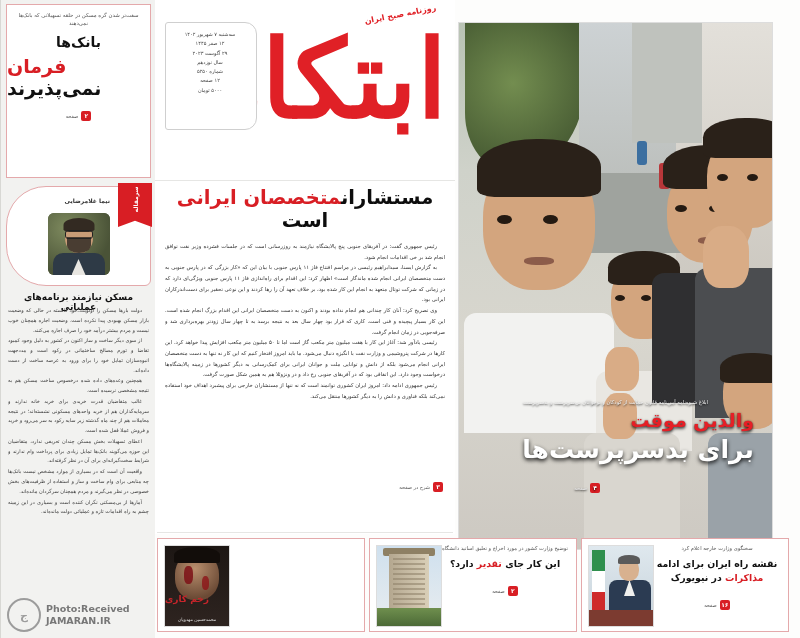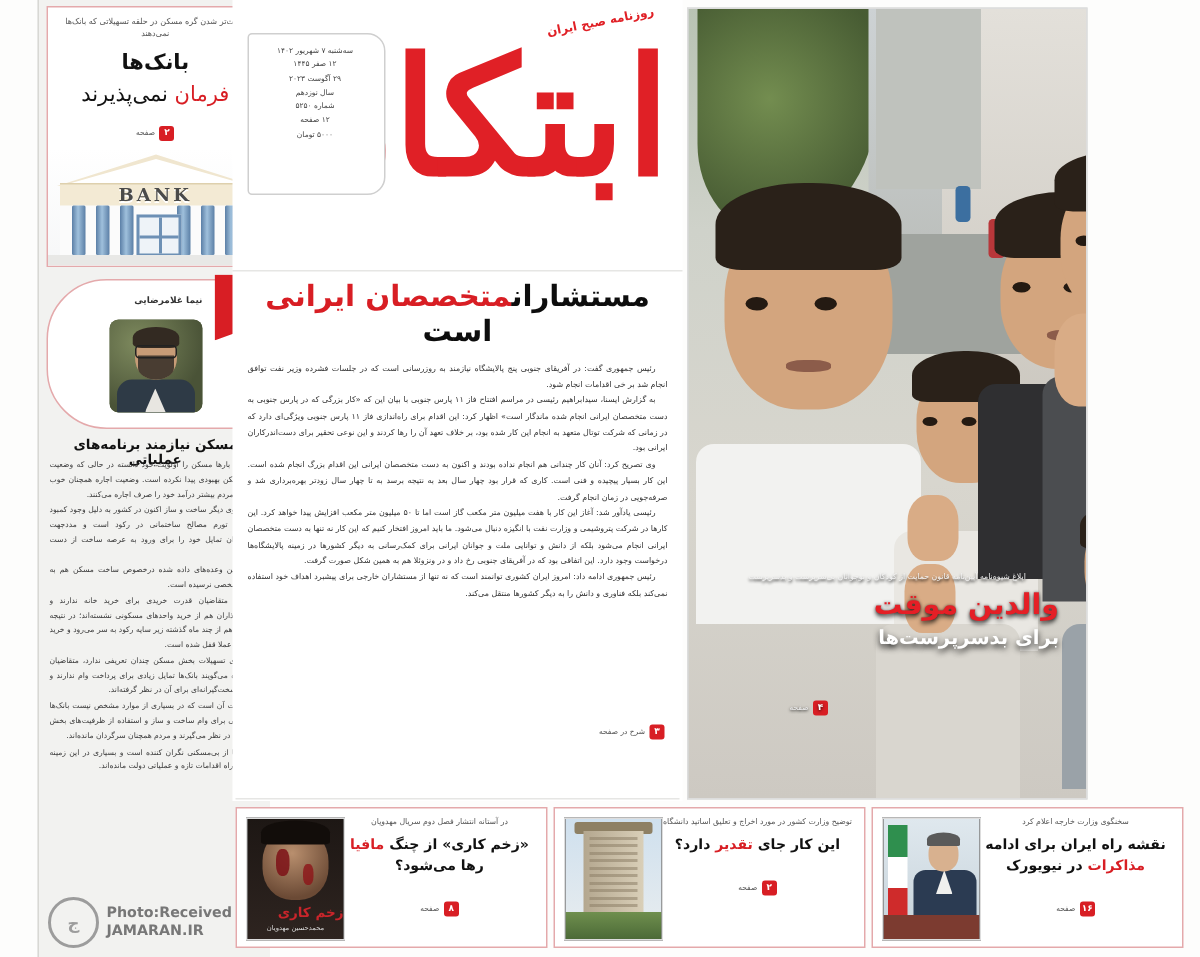--- a/index.html
+++ b/index.html
@@ -20,36 +20,36 @@
     font-size:5px;color:#555;
   }
   .pagebadge .dot{
     width:10px;height:10px;border-radius:2px;background:#d81e24;color:#fff;
     font-size:6px;line-height:10px;text-align:center;font-weight:bold;
   }
 
   
   .sidebar{
     position:absolute;left:0;top:0;width:155px;height:638px;
-    background:#f2f2f0;border-left:1px solid #d8d8d4;box-sizing:border-box;margin-left:25px;
+    background:#f2f2f0;border-left:1px solid #d8d8d4;box-sizing:border-box;
   }
   .side-top{
     position:absolute;left:5px;top:4px;width:145px;height:174px;
     border:1px solid #e4a9ab;background:#ffffff;box-sizing:border-box;
     overflow:hidden;
   }
   .side-top .kick{
     margin:6px 7px 0;font-size:5.4px;line-height:1.55;color:#555;text-align:center;
   }
   .side-top .h1{
     margin:6px 0 0;font-size:14px;font-weight:bold;text-align:center;color:#111;
     letter-spacing:-0.2px;
   }
   .side-top .h2{
-    margin:5px 0 0;font-size:14px;font-weight:normal;text-align:center;color:#111;
+    margin:5px 0 0;font-size:19px;font-weight:bold;text-align:left;color:#111;
   }
   .side-top .h2 .red{color:#d81e24;}
   .side-top .badgewrap{margin:4px 0 0;text-align:center;}
 
   
   .bank{position:absolute;left:0;bottom:0;width:100%;height:78px;background:#ffffff;}
   .bank .sky{position:absolute;inset:0;background:linear-gradient(#ffffff,#f6f7f8);}
   .bank .roof{
     position:absolute;left:50%;transform:translateX(-50%);top:4px;
     width:0;height:0;border-left:66px solid transparent;border-right:66px solid transparent;
@@ -173,21 +173,21 @@
   }
   .main .body{
     margin:9px 10px 0;font-size:5.3px;line-height:2.02;color:#333;text-align:justify;
     height:232px;overflow:hidden;
   }
   .main .body p{margin:0;text-indent:8px;}
   .main .more{margin:1px 12px 0;text-align:right;}
 
   
   .photo{
-    position:absolute;left:458px;top:5px;width:267px;height:528px;
+    position:absolute;left:458px;top:22px;width:315px;height:528px;
     border:1px solid #ddd;box-sizing:border-box;overflow:hidden;background:#cfd3d0;
   }
   .ph-bg{position:absolute;inset:0;
     background:linear-gradient(180deg,#b9c3b4 0%,#cfd2ca 28%,#d8d6ce 60%,#cdc9c2 100%);}
   .ph-tree{position:absolute;left:6px;top:0;width:120px;height:150px;
     background:radial-gradient(circle at 40% 40%,#6f8a4a,#41562c 72%);border-radius:0 0 60% 40%;opacity:.95;}
   .ph-street{position:absolute;left:120px;top:0;width:140px;height:190px;
     background:linear-gradient(180deg,#cdd2d4,#b9bcb8);}
   .ph-bld{position:absolute;right:0;top:0;width:96px;height:300px;
     background:linear-gradient(180deg,#e3e0da,#c9c5bd);}
@@ -207,21 +207,21 @@
   .ph-cap{
     position:absolute;left:0;right:0;top:372px;height:14px;
     font-size:5.2px;color:#f3f3f3;text-align:center;line-height:14px;
     text-shadow:0 1px 2px rgba(0,0,0,.95);direction:rtl;
   }
   .ph-h1{
     position:absolute;right:18px;top:386px;font-size:19px;font-weight:bold;color:#e51f26;
     text-shadow:0 2px 3px rgba(0,0,0,.65),0 0 2px rgba(0,0,0,.5);direction:rtl;
   }
   .ph-h2{
-    position:absolute;right:18px;top:412px;font-size:13px;font-weight:bold;color:#ffffff;
+    position:absolute;right:18px;top:412px;font-size:25px;font-weight:bold;color:#ffffff;
     text-shadow:0 2px 4px rgba(0,0,0,.9);direction:rtl;
   }
   .ph-badge{position:absolute;right:172px;top:452px;}
   .ph-badge .pagebadge{color:#eee;text-shadow:0 1px 2px rgba(0,0,0,.9);}
 
   
   .bottom{position:absolute;left:155px;top:536px;width:645px;height:100px;}
   .bcard{
     position:absolute;top:2px;height:94px;border:1px solid #e4a9ab;background:#fff;
     box-sizing:border-box;overflow:hidden;
@@ -235,21 +235,21 @@
   .bc-h{margin-top:5px;font-size:9.4px;font-weight:bold;color:#111;line-height:1.45;}
   .bc-badge{margin-top:7px;}
 
   
   .poster{position:absolute;inset:0;background:linear-gradient(180deg,#1d1714,#2e2420);}
   .poster .face{position:absolute;left:50%;transform:translateX(-50%);top:6px;width:44px;height:48px;
     background:radial-gradient(circle at 45% 35%,#b98f6e,#6b4a35 75%);border-radius:46% 46% 44% 44%;}
   .poster .hair{position:absolute;left:50%;transform:translateX(-50%);top:1px;width:46px;height:16px;background:#120d0a;border-radius:50% 50% 10% 10%;}
   .poster .blood{position:absolute;left:30%;top:20px;width:9px;height:18px;background:#7d1116;border-radius:40%;opacity:.85;}
   .poster .blood2{position:absolute;left:58%;top:30px;width:7px;height:14px;background:#8d1418;border-radius:40%;opacity:.8;}
-  .poster .ttl{position:absolute;left:0;right:0;bottom:12px;text-align:right;color:#c8252b;font-size:9px;font-weight:bold;direction:rtl;}
+  .poster .ttl{position:absolute;left:0;right:0;bottom:22px;text-align:left;color:#c8252b;font-size:9px;font-weight:bold;direction:rtl;}
   .poster .sub{position:absolute;left:0;right:0;bottom:4px;text-align:center;color:#ddd;font-size:4.5px;direction:rtl;}
 
   
   .tower{position:absolute;inset:0;background:linear-gradient(180deg,#cfe0ee,#e9edef);}
   .tower .bld{position:absolute;left:12px;top:8px;width:40px;height:56px;background:linear-gradient(90deg,#b4a78f,#d9cfb8);}
   .tower .bld:before{content:"";position:absolute;inset:4px;background:repeating-linear-gradient(180deg,#8d7f67 0 2px,transparent 2px 5px);opacity:.55;}
   .tower .cap{position:absolute;left:6px;top:2px;width:52px;height:8px;background:#8e8064;border-radius:2px;}
   .tower .green{position:absolute;left:0;right:0;bottom:0;height:18px;background:linear-gradient(180deg,#6f8f4e,#4c6a37);}
 
   
@@ -276,35 +276,20 @@
       <div class="kick rtl">سفت‌تر شدن گره مسکن در حلقه تسهیلاتی که بانک‌ها نمی‌دهند</div>
       <div class="h1 rtl">بانک‌ها</div>
       <div class="h2 rtl"><span class="red">فرمان</span> <span>نمی‌پذیرند</span></div>
       <div class="badgewrap">
         <span class="pagebadge">
           <span class="dot">۲</span>
           <span>صفحه</span>
         </span>
       </div>
 
-      <div class="bank">
-        <div class="sky"></div>
-        <div class="roof"></div>
-        <div class="roof2"></div>
-        <div class="entab">BANK</div>
-        <div class="base"></div>
-        <div class="col" style="left:16px;"></div>
-        <div class="col" style="left:32px;"></div>
-        <div class="col" style="left:48px;"></div>
-        <div class="col" style="right:16px;"></div>
-        <div class="col" style="right:32px;"></div>
-        <div class="col" style="right:48px;"></div>
-        <div class="win" style="left:59px;"></div>
-        <div class="floor"></div>
-      </div>
     </div>
 
     <div class="side-ed">
       <div class="ed-flag">
           <span>سرمقاله</span>
         </div>
       <div class="ed-author rtl">نیما غلامرضایی</div>
       <div class="ed-photo">
         <div class="bg"></div>
           <div class="body"></div>
@@ -443,34 +428,20 @@
       <div class="bc-img">
         <div class="poster">
           <div class="face"></div>
             <div class="hair"></div>
           <div class="blood"></div>
             <div class="blood2"></div>
           <div class="ttl rtl">زخم کاری</div>
           <div class="sub rtl">محمدحسین مهدویان</div>
         </div>
       </div>
-      <div class="bc-txt">
-        <div class="bc-kick">در آستانه انتشار فصل دوم سریال مهدویان</div>
-        <div class="bc-h">
-          <span>«زخم کاری» از چنگ</span>
-          <span class="red">مافیا</span>
-          <span>رها می‌شود؟</span>
-        </div>
-        <div class="bc-badge">
-          <span class="pagebadge">
-            <span class="dot">۸</span>
-            <span>صفحه</span>
-          </span>
-        </div>
-      </div>
     </div>
 
     <div class="bcard b2">
       <div class="bc-img">
         <div class="tower">
             <div class="cap"></div>
             <div class="bld"></div>
             <div class="green"></div>
           </div>
       </div>

